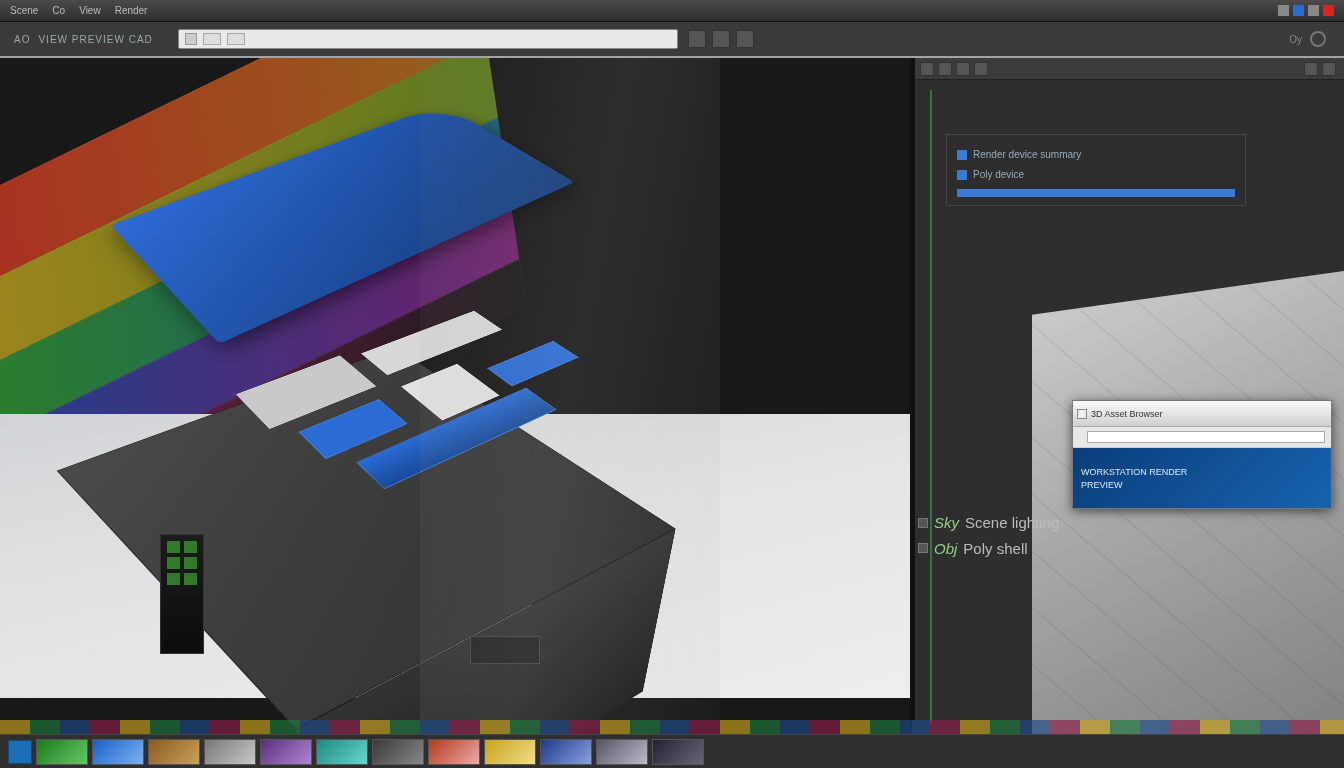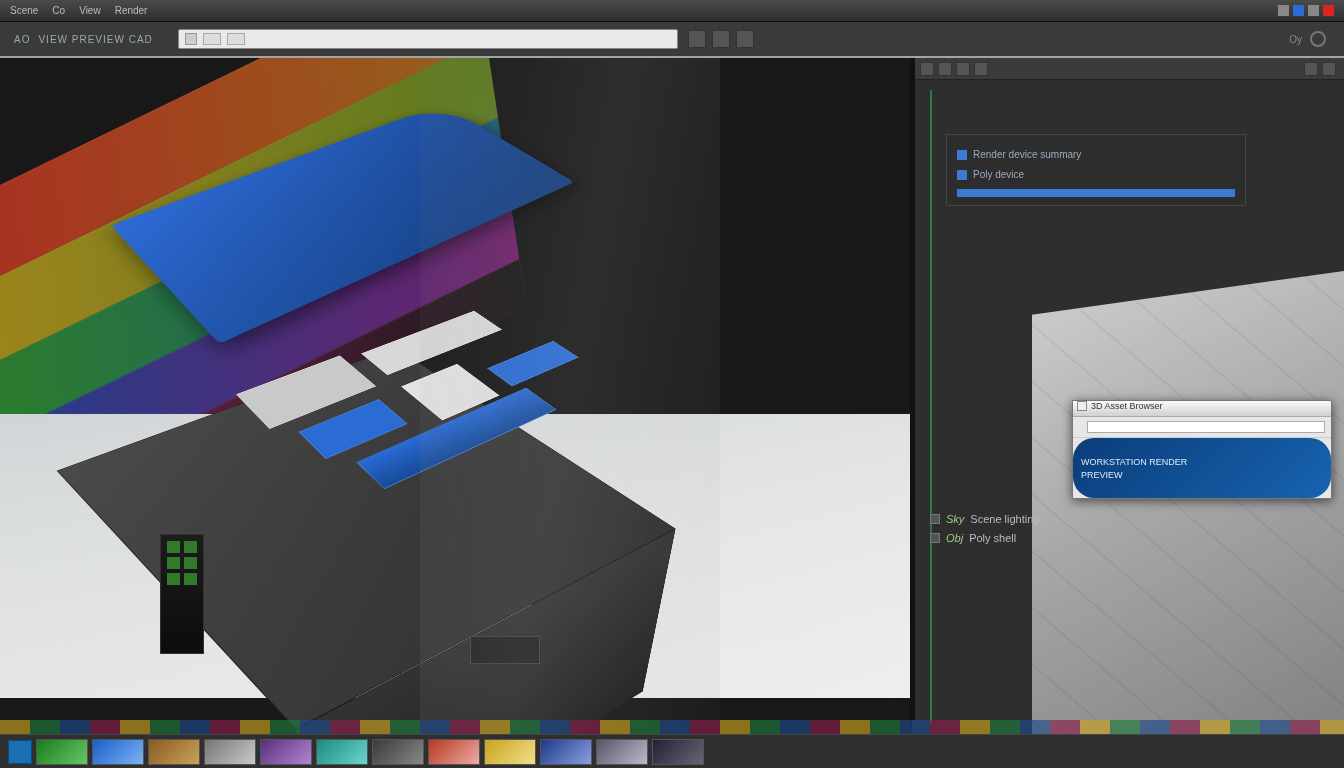--- a/index.html
+++ b/index.html
@@ -32,27 +32,27 @@
   .r-body { position:absolute; top:22px; left:0; right:0; bottom:0; }
   .r-vert-guide { position:absolute; top:10px; bottom:10px; left:18px; width:2px; background:#3f7; opacity:.35; }
   .r-panel { position:absolute; top:54px; left:34px; width:300px; background:rgba(45,45,45,.85); border:1px solid #444; padding:8px 10px; font-size:10px; line-height:1.6; color:#9ab; }
   .r-panel .hdr { display:flex; align-items:center; gap:6px; color:#cde; margin-bottom:4px; }
   .r-panel .hdr .ring { width:12px; height:12px; border:2px solid #7aa; border-radius:50%; }
   .r-panel .row { display:flex; align-items:center; gap:6px; margin-top:4px; }
   .r-panel .swatch { width:10px; height:10px; background:#3a7bd5; }
   .r-panel .bar { height:8px; background:#3a7bd5; margin-top:6px; }
   
   .float-dlg { position:absolute; top:320px; left:160px; width:260px; background:#e7e7e7; border:1px solid #777; font-size:9px; color:#333; box-shadow:0 2px 10px rgba(0,0,0,.6); }
-  .float-dlg .titlebar { height:16px; background:linear-gradient(#fafafa,#d0d0d0); border-bottom:1px solid #aaa; display:flex; padding:0 4px; gap:4px; }
+  .float-dlg .titlebar { height:26px; background:linear-gradient(#fafafa,#d0d0d0); border-bottom:1px solid #aaa; display:flex; align-items:center;padding:0 4px; gap:4px; }
   .float-dlg .titlebar .sq { width:10px; height:10px; border:1px solid #888; background:#eee; }
   .float-dlg .body-row { padding:4px 6px; border-bottom:1px solid #ccc; display:flex; gap:4px; align-items:center; }
   .float-dlg .addrfield { flex:1; height:12px; background:#fff; border:1px solid #aaa; }
-  .float-dlg .banner { height:60px; background:linear-gradient(135deg,#0a3d7a,#1763b0); color:#dce9f7; padding:6px 8px; font-size:9px; display:flex; flex-direction:column; justify-content:center; gap:3px;border-radius:21px;}
-  
-  .r-label-block { position:absolute; top:430px; left:18px; width:160px; font-size:11px; color:#bcbcbc; line-height:1.7; }
+  .float-dlg .banner { height:60px; background:linear-gradient(135deg,#0a3d7a,#1763b0); color:#dce9f7; padding:6px 8px; font-size:9px; display:flex; flex-direction:column; justify-content:center; gap:3px;}
+  
+  .r-label-block { position:absolute; top:430px; left:6px; width:160px; font-size:15px; color:#bcbcbc; line-height:1.7; }
   .r-label-block .lrow { display:flex; align-items:center; gap:6px; }
   .r-label-block .tag { font-style:italic; color:#9c8; }
   .r-label-block .chip { width:10px;height:10px;background:#555;border:1px solid #777; }
   
   .scene-right { position:absolute; top:210px; right:-40px; bottom:-20px; left:120px; background:linear-gradient(160deg,#e6e6e6 0%, #bfbfbf 40%, #8e8e8e 100%); transform:skewY(-8deg); opacity:.85; }
   .scene-right::after{content:"";position:absolute;inset:0;background:repeating-linear-gradient(45deg,rgba(0,0,0,.05) 0 2px,transparent 2px 40px);}
   
   .floor { position:absolute; left:-120px; right:-60px; bottom:-60px; height:380px; background:linear-gradient(160deg,#cfd2d4 0%,#e3e5e6 60%,#f1f2f2 100%); transform:perspective(900px) rotateX(62deg); transform-origin:top; }
   .spectral { position:absolute; top:10px; left:-20px; width:520px; height:380px; transform:skewY(-26deg) skewX(8deg); opacity:.9; }
   .spectral div { position:absolute; left:0; right:0; border-top:1px solid rgba(255,255,255,.08);}

